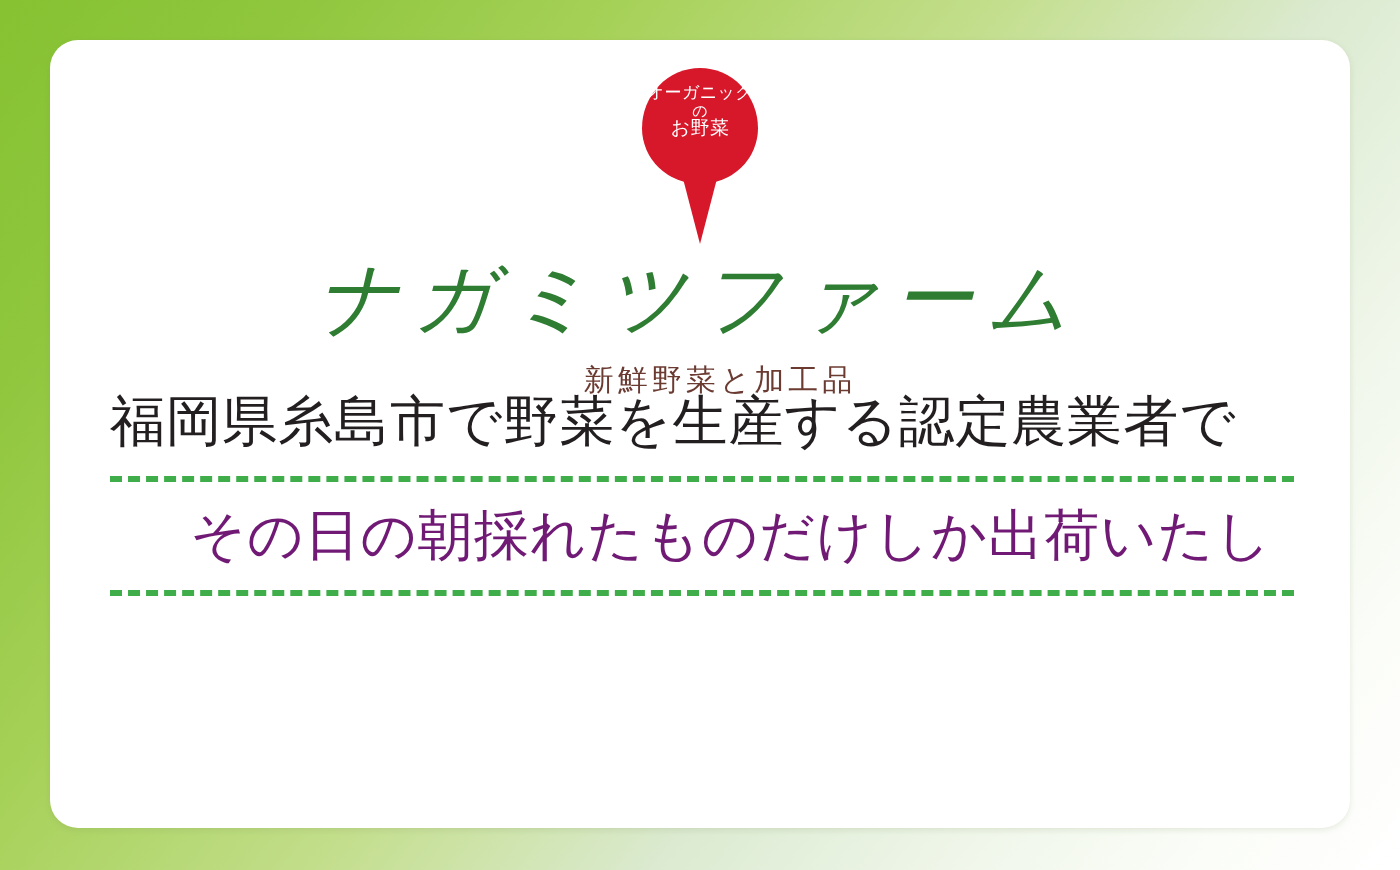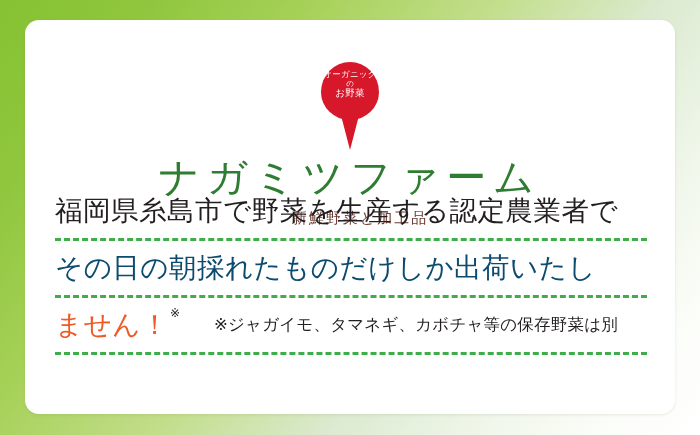--- a/index.html
+++ b/index.html
@@ -51,21 +51,20 @@
     left: 0;
     top: 14px;
     width: 650px;
     text-align: center;
   }
 
   
   .pin-wrap {
     position: relative;
     height: 96px;
-    margin-top: 28px;
   }
   .pin {
     position: absolute;
     left: 50%;
     top: 0;
     width: 58px;
     height: 58px;
     margin-left: -29px;
     background: #d7182a;
     border-radius: 50% 50% 50% 50% / 52% 52% 48% 48%;
@@ -96,20 +95,21 @@
   .pin-l2 { font-size: 7.5px; }
   .pin-l3 { font-size: 9.5px; letter-spacing: .2px; }
 
   .brand-name {
     margin-top: -8px;
     font-size: 40px;
     letter-spacing: 7px;
     color: #2f7d32;
     font-family: "DejaVu Sans", "Liberation Sans", sans-serif;
     white-space: nowrap;
+    font-style: italic;
   }
   .brand-sub {
     margin-top: 4px;
     font-size: 15px;
     letter-spacing: 2px;
     color: #6b3b32;
     font-family: "DejaVu Serif", "Liberation Serif", serif;
     margin-left: 20px;
   }
 
@@ -127,21 +127,21 @@
     display: flex;
     align-items: center;
     white-space: nowrap;
   }
   .copy-line .txt {
     font-size: 27.5px;
     color: #231f20;
     letter-spacing: .5px;
     font-family: "DejaVu Sans", "Liberation Sans", sans-serif;
   }
-  .copy-line .txt.accent { color: #0c4a6e; }
+  .copy-line .txt.accent { color: #701a75; margin-left: 40px; }
 
   
   .last-line {
     position: relative;
     height: 54px;
     border-bottom: 3px dashed #3fae4a;
     display: flex;
     align-items: center;
     white-space: nowrap;
   }
@@ -192,21 +192,16 @@
 
       <div class="copy-line">
         <span class="txt">福岡県糸島市で野菜を生産する認定農業者で</span>
       </div>
 
 
       <div class="copy-line">
         <span class="txt accent">その日の朝採れたものだけしか出荷いたし</span>
       </div>
 
-      <div class="last-line">
-        <span class="big">ません！</span>
-        <span class="mark">※</span>
-        <span class="note">※ジャガイモ、タマネギ、カボチャ等の保存野菜は別</span>
-      </div>
 
     </div>
   </div>
 </div>
 
 </body></html>

